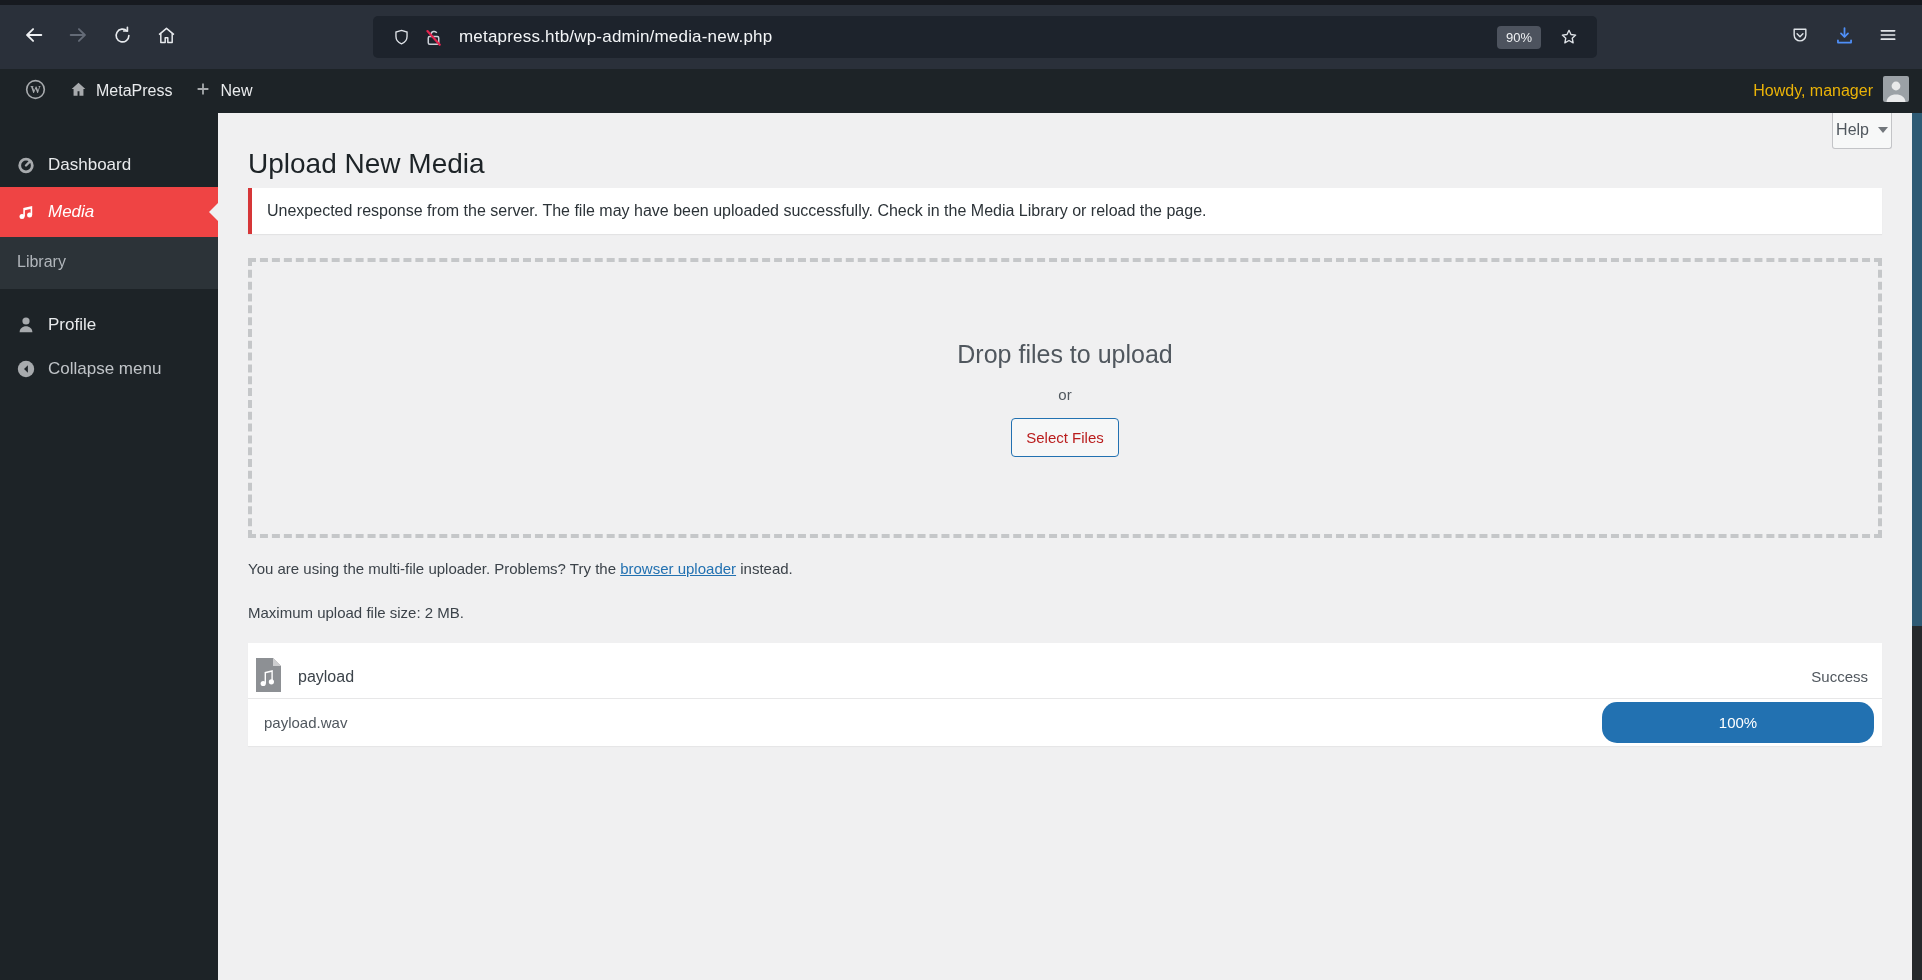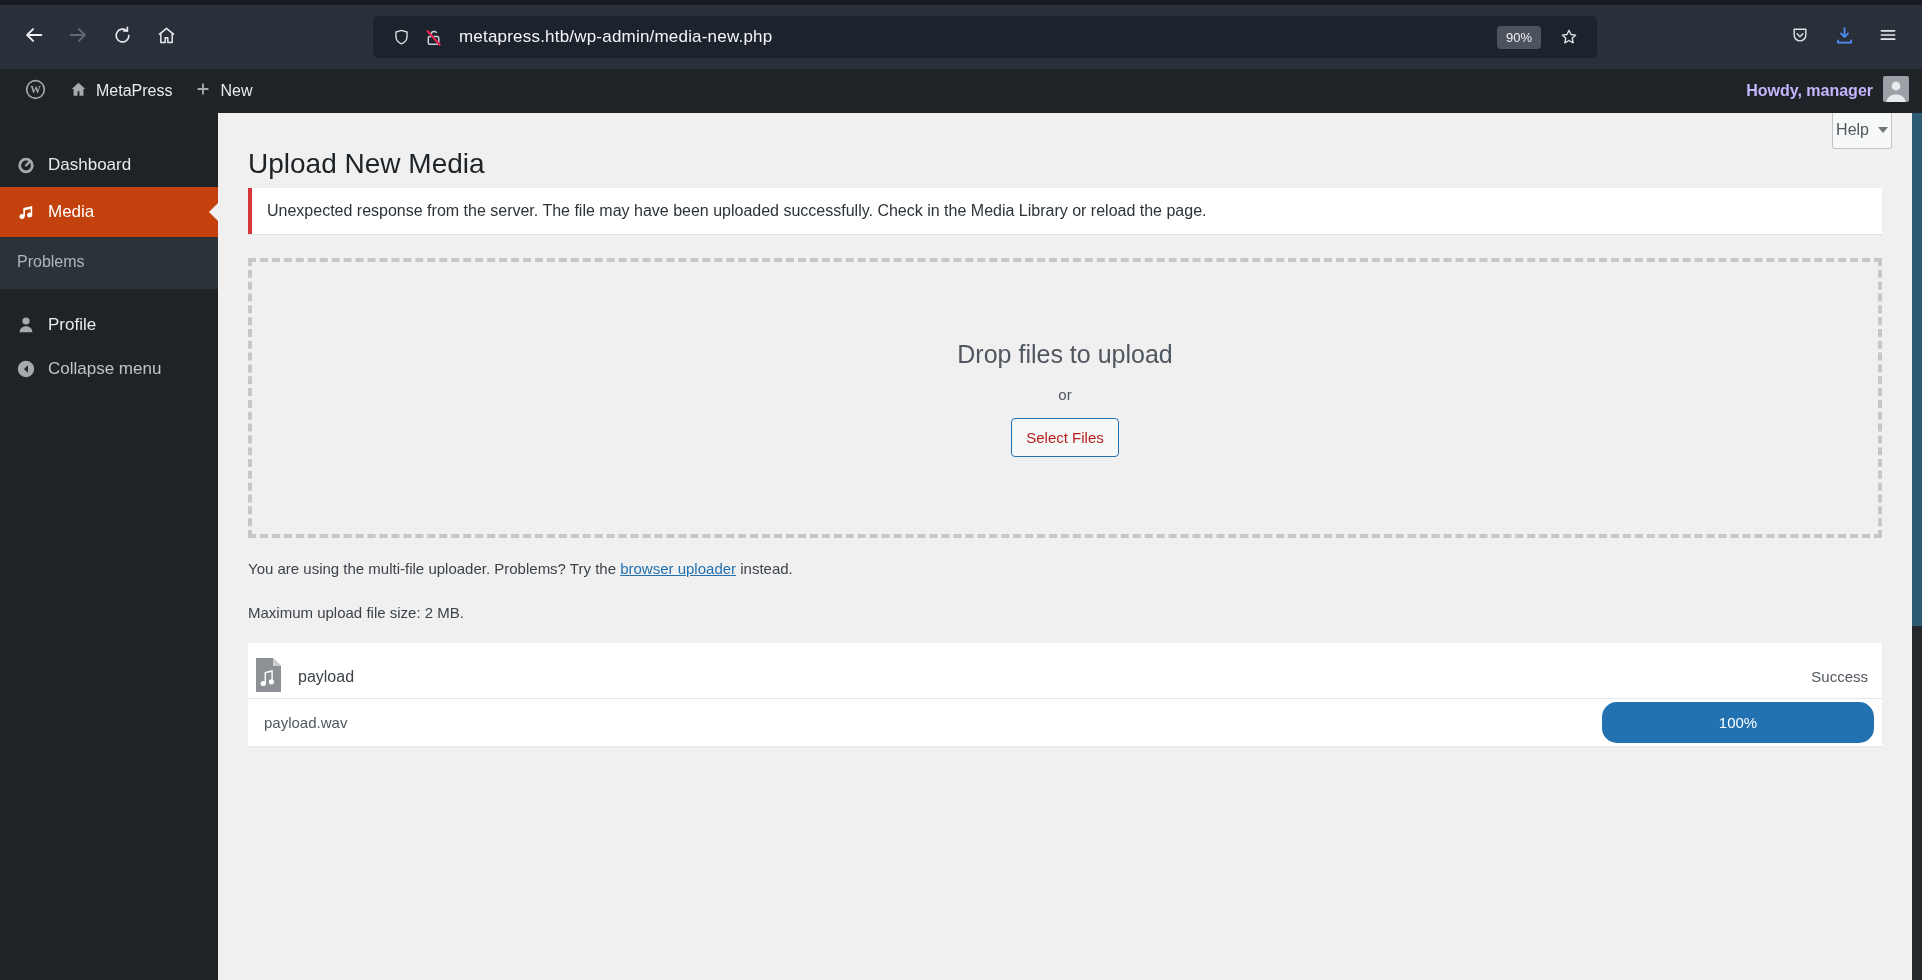--- a/index.html
+++ b/index.html
@@ -43,36 +43,36 @@
   .chrome-right { display: flex; align-items: center; flex: 0 0 auto; }
 
   
   .admin-bar {
     height: 44px; background: #1d2327; color: #e6e8ea;
     display: flex; align-items: center; padding: 0 13px; font-size: 16px;
   }
   .ab-item { display: flex; align-items: center; gap: 8px; padding: 0 11px; height: 100%; cursor: pointer; }
   .ab-item .lbl { color: #e9ebed; }
   .ab-right { margin-left: auto; display: flex; align-items: center; gap: 10px; }
-  .howdy { color: #c4b5fd; font-weight: bold; }
+  .howdy { color: #eab308; }
 
   
   .app { display: flex; height: 872px; position: relative; }
 
   
   .sidebar {
     width: 218px; flex: 0 0 auto; background: #1d2327;
     padding-top: 30px; color: #f0f0f1; position: relative; z-index: 2;
   }
   .menu-item {
     display: flex; align-items: center; gap: 12px;
     padding: 12px 16px; font-size: 17px; color: #e8eaec; cursor: pointer; position: relative;
   }
   .menu-item.tall { padding: 15px 16px; }
-  .menu-item.active { background: #c2410c; color: #fff; }
+  .menu-item.active { background: #ef4444; color: #fff; font-style: italic; }
   .menu-item.active::after {
     content: ""; position: absolute; right: 0; top: 50%; margin-top: -9px;
     border: 9px solid transparent; border-right-color: #f0f0f1;
   }
   .submenu { background: #2c3338; padding: 7px 0 9px; }
   .submenu-item {
     padding: 9px 16px 9px 17px; font-size: 16px; color: #b1b6bb; cursor: pointer;
   }
   .submenu-item.current { color: #fff; font-weight: bold; }
   .menu-gap { height: 14px; }
@@ -257,21 +257,21 @@
       <span class="menu-icon">
           <svg width="20" height="20" viewBox="0 0 20 20" fill="#ffffff">
             <circle cx="6" cy="14.5" r="2.5"></circle>
             <circle cx="13.6" cy="12.9" r="2.5"></circle>
             <path d="M7.3 14.5V6l8.9-2v8.9h-1.6V6.9l-5.7 1.3v6.3z"></path>
           </svg>
         </span>
       <span>Media</span>
     </div>
     <div class="submenu">
-      <div class="submenu-item">Problems</div>
+      <div class="submenu-item">Library</div>
     </div>
     <div class="menu-gap"></div>
     <div class="menu-item">
       <span class="menu-icon">
           <svg width="20" height="20" viewBox="0 0 20 20" fill="#a7aaad">
             <circle cx="10" cy="6" r="3.6"></circle>
             <path d="M3.6 17.2c0-3.6 2.9-6 6.4-6s6.4 2.4 6.4 6z"></path>
           </svg>
         </span>
       <span>Profile</span>

